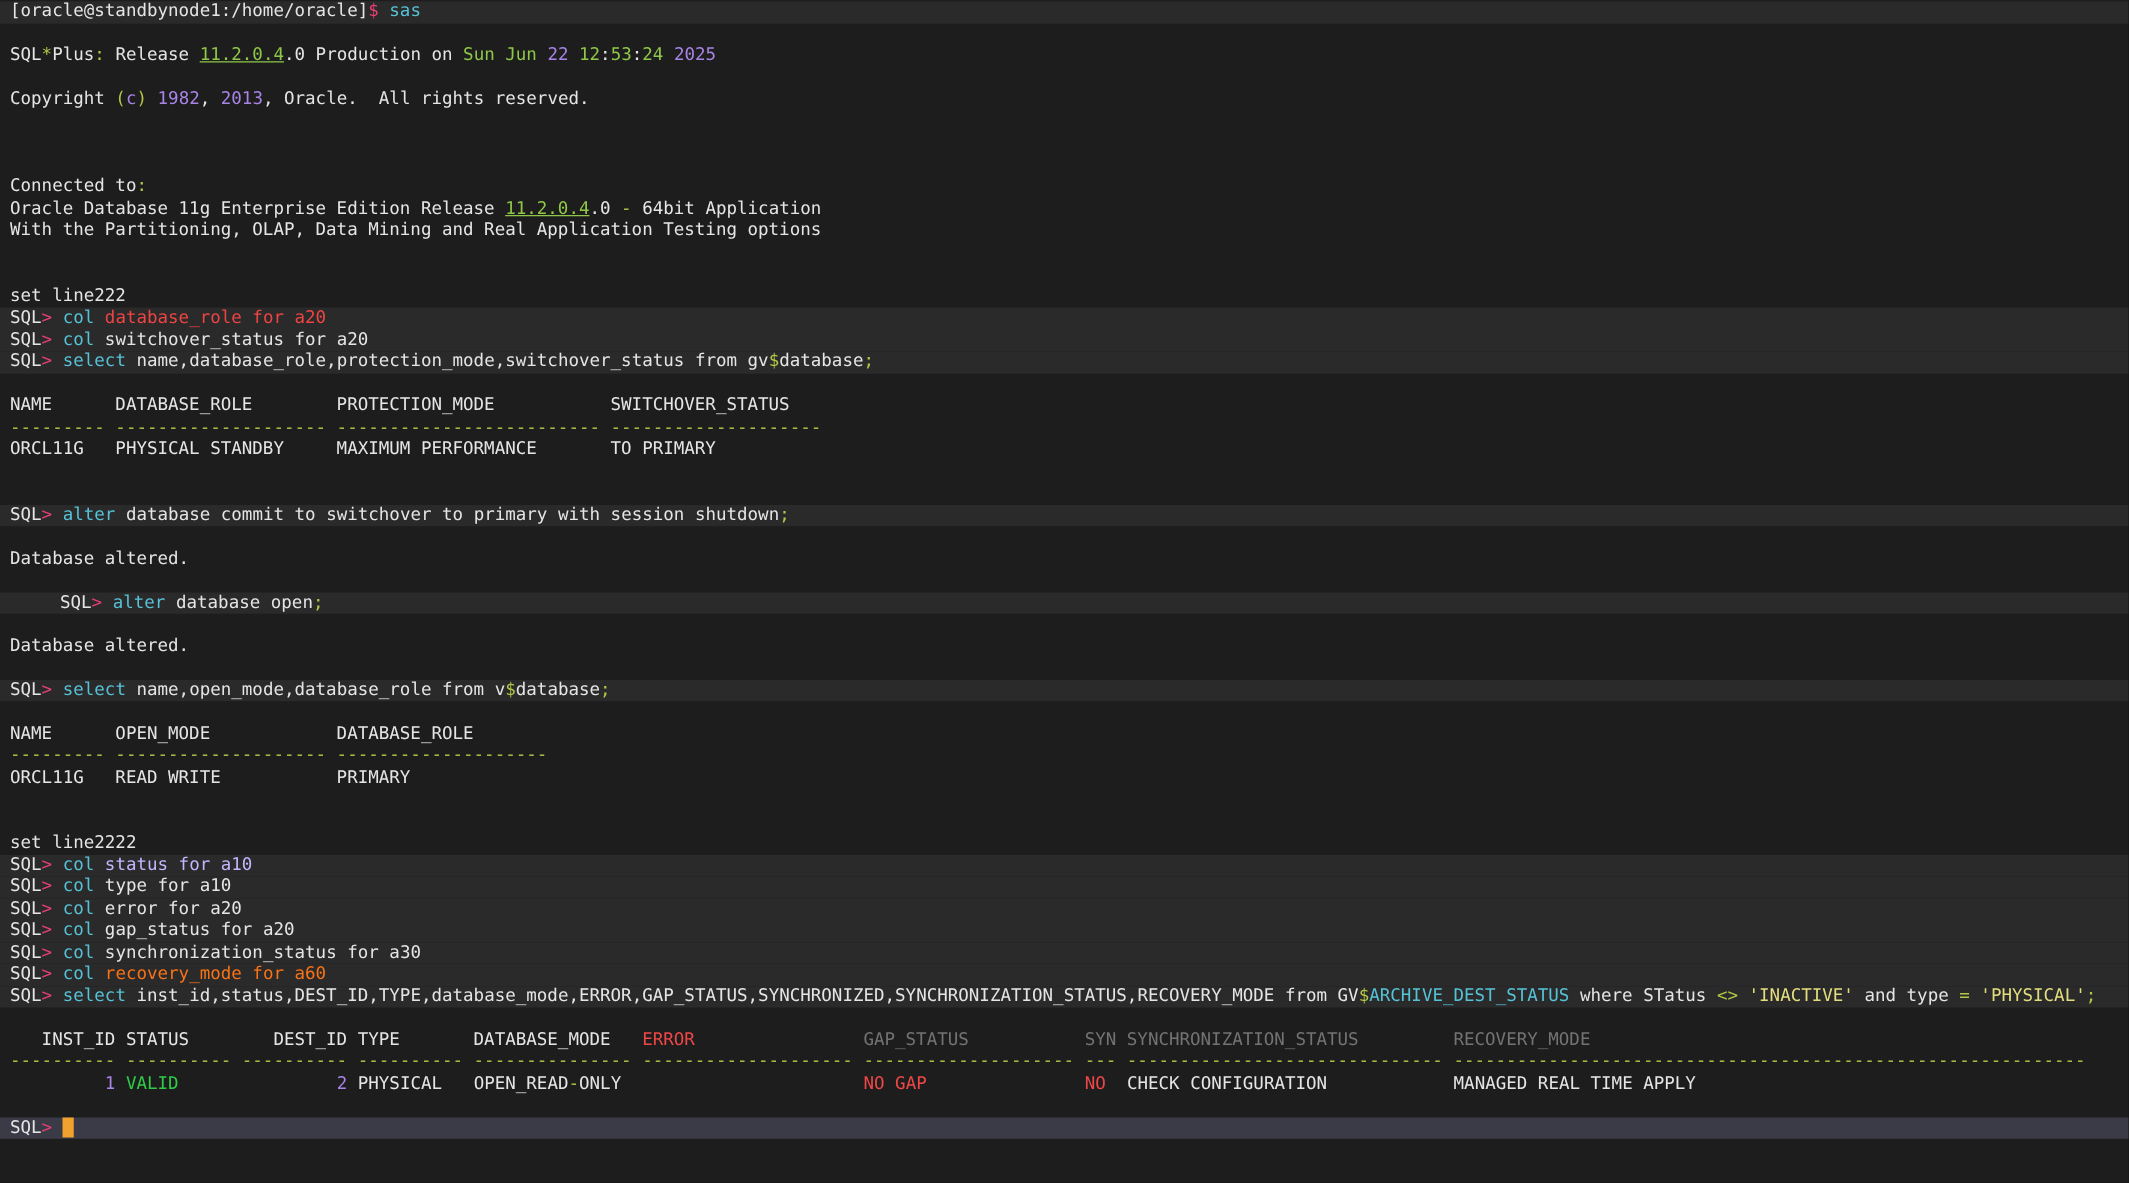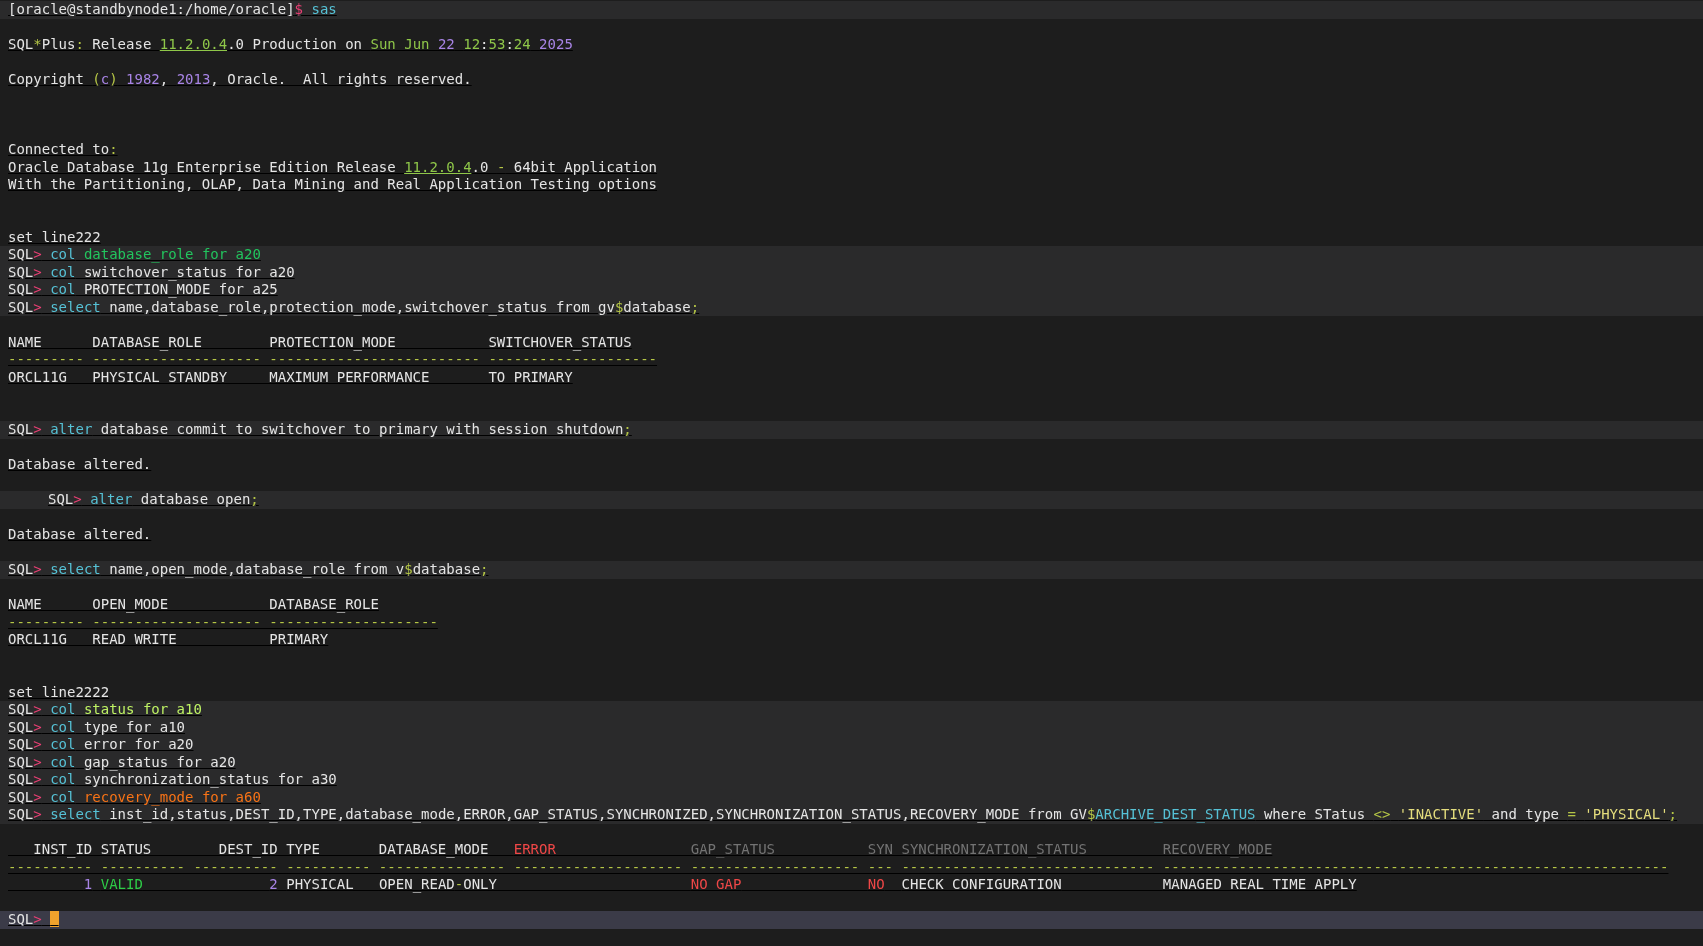--- a/index.html
+++ b/index.html
@@ -11,21 +11,20 @@
     padding-top:1px;
     font-family:"DejaVu Sans Mono","Liberation Mono",monospace;
     font-size:14px;
     line-height:17.5px;
     cursor:text;
   }
   .line{
     height:17.5px;
     white-space:pre;
     padding-left:8px;
-    text-decoration:underline;
   }
   .line span{white-space:pre;}
 </style>
 </head>
 <body>
 
 <div class="terminal" style="background: rgb(29, 29, 29);">
     <div class="line" style="background: rgb(42, 42, 43);"><span style="color: rgb(229, 229, 229);">[oracle@standbynode1:/home/oracle]</span><span style="color: rgb(233, 63, 116);">$</span><span style="color: rgb(229, 229, 229);"> </span><span style="color: rgb(86, 194, 214);">sas</span></div>
     <div class="line"></div>
     <div class="line"><span style="color: rgb(229, 229, 229);">SQL</span><span style="color: rgb(181, 198, 70);">*</span><span style="color: rgb(229, 229, 229);">Plus</span><span style="color: rgb(181, 198, 70);">:</span><span style="color: rgb(229, 229, 229);"> Release </span><span style="color: rgb(143, 199, 73); text-decoration: underline;">11.2.0.4</span><span style="color: rgb(229, 229, 229);">.0 Production on </span><span style="color: rgb(143, 199, 73);">Sun Jun </span><span style="color: rgb(168, 132, 230);">22</span><span style="color: rgb(229, 229, 229);"> </span><span style="color: rgb(143, 199, 73);">12</span><span style="color: rgb(229, 229, 229);">:</span><span style="color: rgb(143, 199, 73);">53</span><span style="color: rgb(229, 229, 229);">:</span><span style="color: rgb(143, 199, 73);">24</span><span style="color: rgb(229, 229, 229);"> </span><span style="color: rgb(168, 132, 230);">2025</span></div>
@@ -33,23 +32,22 @@
     <div class="line"><span style="color: rgb(229, 229, 229);">Copyright </span><span style="color: rgb(181, 198, 70);">(</span><span style="color: rgb(168, 132, 230);">c</span><span style="color: rgb(181, 198, 70);">)</span><span style="color: rgb(229, 229, 229);"> </span><span style="color: rgb(168, 132, 230);">1982</span><span style="color: rgb(229, 229, 229);">, </span><span style="color: rgb(168, 132, 230);">2013</span><span style="color: rgb(229, 229, 229);">, Oracle.  All rights reserved.</span></div>
     <div class="line"></div>
     <div class="line"></div>
     <div class="line"></div>
     <div class="line"><span style="color: rgb(229, 229, 229);">Connected to</span><span style="color: rgb(181, 198, 70);">:</span></div>
     <div class="line"><span style="color: rgb(229, 229, 229);">Oracle Database 11g Enterprise Edition Release </span><span style="color: rgb(143, 199, 73); text-decoration: underline;">11.2.0.4</span><span style="color: rgb(229, 229, 229);">.0 </span><span style="color: rgb(181, 198, 70);">-</span><span style="color: rgb(229, 229, 229);"> 64bit Application</span></div>
     <div class="line"><span style="color: rgb(229, 229, 229);">With the Partitioning, OLAP, Data Mining and Real Application Testing options</span></div>
     <div class="line"></div>
     <div class="line"></div>
     <div class="line"><span style="color: rgb(229, 229, 229);">set line222</span></div>
-    <div class="line" style="background: rgb(42, 42, 43);"><span style="color: rgb(229, 229, 229);">SQL</span><span style="color: rgb(233, 63, 116);">&gt;</span><span style="color: rgb(229, 229, 229);"> </span><span style="color: rgb(86, 194, 214);">col</span><span style="color: #22c55e; margin-top: 48px;"> database_role for a20</span></div>
+    <div class="line" style="background: rgb(42, 42, 43);"><span style="color: rgb(229, 229, 229);">SQL</span><span style="color: rgb(233, 63, 116);">&gt;</span><span style="color: rgb(229, 229, 229);"> </span><span style="color: rgb(86, 194, 214);">col</span><span style="color: #ef4444; margin-top: 48px;"> database_role for a20</span></div>
     <div class="line" style="background: rgb(42, 42, 43);"><span style="color: rgb(229, 229, 229);">SQL</span><span style="color: rgb(233, 63, 116);">&gt;</span><span style="color: rgb(229, 229, 229);"> </span><span style="color: rgb(86, 194, 214);">col</span><span style="color: rgb(229, 229, 229);"> switchover_status for a20</span></div>
-    <div class="line" style="background: rgb(42, 42, 43);"><span style="color: rgb(229, 229, 229);">SQL</span><span style="color: rgb(233, 63, 116);">&gt;</span><span style="color: rgb(229, 229, 229);"> </span><span style="color: rgb(86, 194, 214);">col</span><span style="color: rgb(229, 229, 229);"> PROTECTION_MODE for a25</span></div>
     <div class="line" style="background: rgb(42, 42, 43);"><span style="color: rgb(229, 229, 229);">SQL</span><span style="color: rgb(233, 63, 116);">&gt;</span><span style="color: rgb(229, 229, 229);"> </span><span style="color: rgb(86, 194, 214);">select</span><span style="color: rgb(229, 229, 229);"> name,database_role,protection_mode,switchover_status from gv</span><span style="color: rgb(181, 198, 70);">$</span><span style="color: rgb(229, 229, 229);">database</span><span style="color: rgb(181, 198, 70);">;</span></div>
     <div class="line"></div>
     <div class="line"><span style="color: rgb(229, 229, 229);">NAME      DATABASE_ROLE        PROTECTION_MODE           SWITCHOVER_STATUS</span></div>
     <div class="line"><span style="color: rgb(181, 198, 70);">--------- -------------------- ------------------------- --------------------</span></div>
     <div class="line"><span style="color: rgb(229, 229, 229);">ORCL11G   PHYSICAL STANDBY     MAXIMUM PERFORMANCE       TO PRIMARY</span></div>
     <div class="line"></div>
     <div class="line"></div>
     <div class="line" style="background: rgb(42, 42, 43);"><span style="color: rgb(229, 229, 229);">SQL</span><span style="color: rgb(233, 63, 116);">&gt;</span><span style="color: rgb(229, 229, 229);"> </span><span style="color: rgb(86, 194, 214);">alter</span><span style="color: rgb(229, 229, 229);"> database commit to switchover to primary with session shutdown</span><span style="color: rgb(181, 198, 70);">;</span></div>
     <div class="line"></div>
     <div class="line"><span style="color: rgb(229, 229, 229);">Database altered.</span></div>
@@ -59,21 +57,21 @@
     <div class="line"><span style="color: rgb(229, 229, 229);">Database altered.</span></div>
     <div class="line"></div>
     <div class="line" style="background: rgb(42, 42, 43);"><span style="color: rgb(229, 229, 229);">SQL</span><span style="color: rgb(233, 63, 116);">&gt;</span><span style="color: rgb(229, 229, 229);"> </span><span style="color: rgb(86, 194, 214);">select</span><span style="color: rgb(229, 229, 229);"> name,open_mode,database_role from v</span><span style="color: rgb(181, 198, 70);">$</span><span style="color: rgb(229, 229, 229);">database</span><span style="color: rgb(181, 198, 70);">;</span></div>
     <div class="line"></div>
     <div class="line"><span style="color: rgb(229, 229, 229);">NAME      OPEN_MODE            DATABASE_ROLE</span></div>
     <div class="line"><span style="color: rgb(181, 198, 70);">--------- -------------------- --------------------</span></div>
     <div class="line"><span style="color: rgb(229, 229, 229);">ORCL11G   READ WRITE           PRIMARY</span></div>
     <div class="line"></div>
     <div class="line"></div>
     <div class="line"><span style="color: rgb(229, 229, 229); margin-top: 35px;">set line2222</span></div>
-    <div class="line" style="background: rgb(42, 42, 43);"><span style="color: rgb(229, 229, 229);">SQL</span><span style="color: rgb(233, 63, 116);">&gt;</span><span style="color: rgb(229, 229, 229);"> </span><span style="color: rgb(86, 194, 214);">col</span><span style="color: #bef264;"> status for a10</span></div>
+    <div class="line" style="background: rgb(42, 42, 43);"><span style="color: rgb(229, 229, 229);">SQL</span><span style="color: rgb(233, 63, 116);">&gt;</span><span style="color: rgb(229, 229, 229);"> </span><span style="color: rgb(86, 194, 214);">col</span><span style="color: #c4b5fd;"> status for a10</span></div>
     <div class="line" style="background: rgb(42, 42, 43);"><span style="color: rgb(229, 229, 229);">SQL</span><span style="color: rgb(233, 63, 116);">&gt;</span><span style="color: rgb(229, 229, 229);"> </span><span style="color: rgb(86, 194, 214);">col</span><span style="color: rgb(229, 229, 229);"> type for a10</span></div>
     <div class="line" style="background: rgb(42, 42, 43);"><span style="color: rgb(229, 229, 229);">SQL</span><span style="color: rgb(233, 63, 116);">&gt;</span><span style="color: rgb(229, 229, 229);"> </span><span style="color: rgb(86, 194, 214);">col</span><span style="color: rgb(229, 229, 229);"> error for a20</span></div>
     <div class="line" style="background: rgb(42, 42, 43);"><span style="color: rgb(229, 229, 229);">SQL</span><span style="color: rgb(233, 63, 116);">&gt;</span><span style="color: rgb(229, 229, 229);"> </span><span style="color: rgb(86, 194, 214);">col</span><span style="color: rgb(229, 229, 229);"> gap_status for a20</span></div>
     <div class="line" style="background: rgb(42, 42, 43);"><span style="color: rgb(229, 229, 229);">SQL</span><span style="color: rgb(233, 63, 116);">&gt;</span><span style="color: rgb(229, 229, 229);"> </span><span style="color: rgb(86, 194, 214);">col</span><span style="color: rgb(229, 229, 229);"> synchronization_status for a30</span></div>
     <div class="line" style="background: rgb(42, 42, 43);"><span style="color: rgb(229, 229, 229);">SQL</span><span style="color: rgb(233, 63, 116);">&gt;</span><span style="color: rgb(229, 229, 229);"> </span><span style="color: rgb(86, 194, 214);">col</span><span style="color: #f97316;"> recovery_mode for a60</span></div>
     <div class="line" style="background: rgb(42, 42, 43);"><span style="color: rgb(229, 229, 229);">SQL</span><span style="color: rgb(233, 63, 116);">&gt;</span><span style="color: rgb(229, 229, 229);"> </span><span style="color: rgb(86, 194, 214);">select</span><span style="color: rgb(229, 229, 229);"> inst_id,status,DEST_ID,TYPE,database_mode,ERROR,GAP_STATUS,SYNCHRONIZED,SYNCHRONIZATION_STATUS,RECOVERY_MODE from GV</span><span style="color: rgb(181, 198, 70);">$</span><span style="color: rgb(86, 194, 214);">ARCHIVE_DEST_STATUS</span><span style="color: rgb(229, 229, 229);"> where STatus </span><span style="color: rgb(181, 198, 70);">&lt;&gt;</span><span style="color: rgb(229, 229, 229);"> </span><span style="color: rgb(228, 221, 125);">'INACTIVE'</span><span style="color: rgb(229, 229, 229);"> and type </span><span style="color: rgb(181, 198, 70);">=</span><span style="color: rgb(229, 229, 229);"> </span><span style="color: rgb(228, 221, 125);">'PHYSICAL'</span><span style="color: rgb(181, 198, 70);">;</span></div>
     <div class="line"></div>
     <div class="line"><span style="color: rgb(229, 229, 229);">   INST_ID STATUS        DEST_ID TYPE       DATABASE_MODE   </span><span style="color: rgb(239, 71, 71);">ERROR</span><span style="color: #737373;">                GAP_STATUS           SYN SYNCHRONIZATION_STATUS         RECOVERY_MODE</span></div>
     <div class="line"><span style="color: rgb(181, 198, 70);">---------- ---------- ---------- ---------- --------------- -------------------- -------------------- --- ------------------------------ ------------------------------------------------------------</span></div>
     <div class="line"><span style="color: rgb(229, 229, 229);">         </span><span style="color: rgb(168, 132, 230);">1</span><span style="color: rgb(229, 229, 229);"> </span><span style="color: rgb(46, 204, 71);">VALID</span><span style="color: rgb(229, 229, 229);">               </span><span style="color: rgb(168, 132, 230);">2</span><span style="color: rgb(229, 229, 229);"> </span><span style="color: rgb(229, 229, 229);">PHYSICAL   </span><span style="color: rgb(229, 229, 229);">OPEN_READ</span><span style="color: rgb(181, 198, 70);">-</span><span style="color: rgb(229, 229, 229);">ONLY</span><span style="color: rgb(229, 229, 229);">                       </span><span style="color: rgb(239, 71, 71);">NO GAP</span><span style="color: rgb(229, 229, 229);">               </span><span style="color: rgb(239, 71, 71);">NO</span><span style="color: rgb(229, 229, 229);">  </span><span style="color: rgb(229, 229, 229);">CHECK CONFIGURATION</span><span style="color: rgb(229, 229, 229);">            </span><span style="color: rgb(229, 229, 229);">MANAGED REAL TIME APPLY</span></div>

